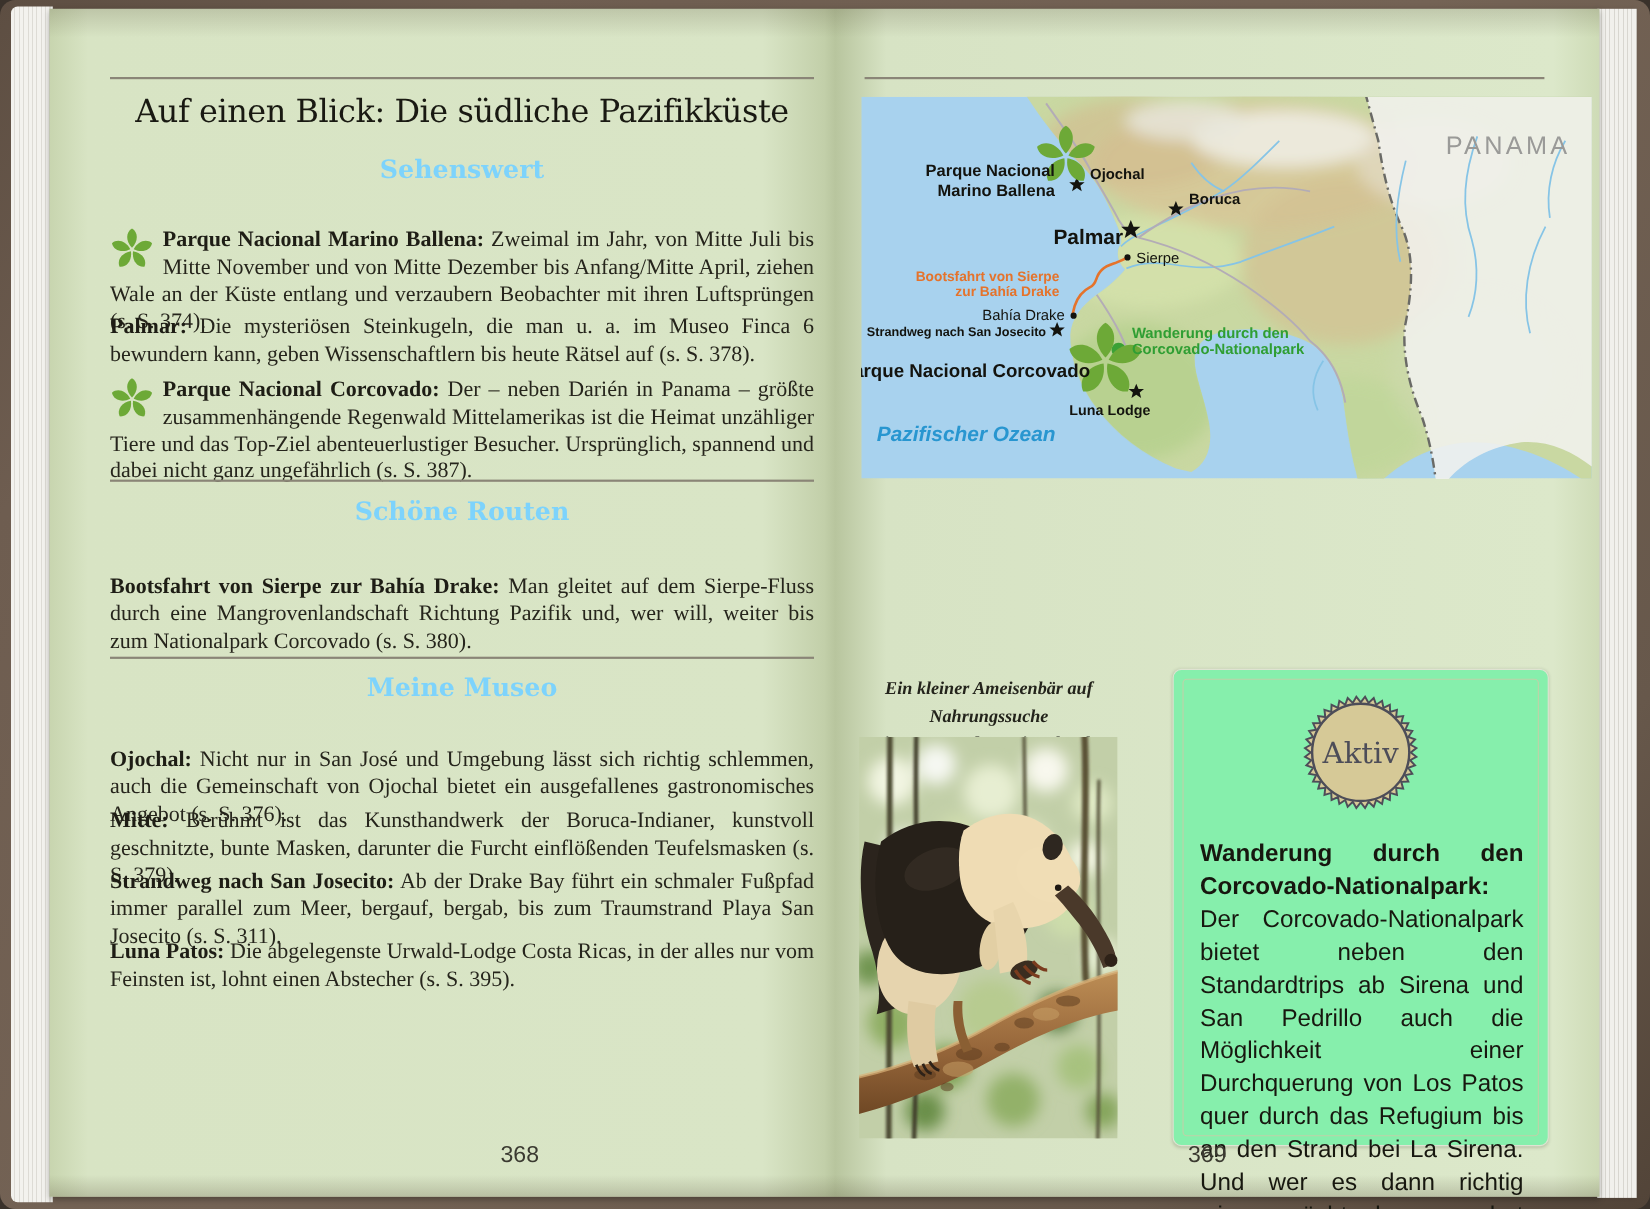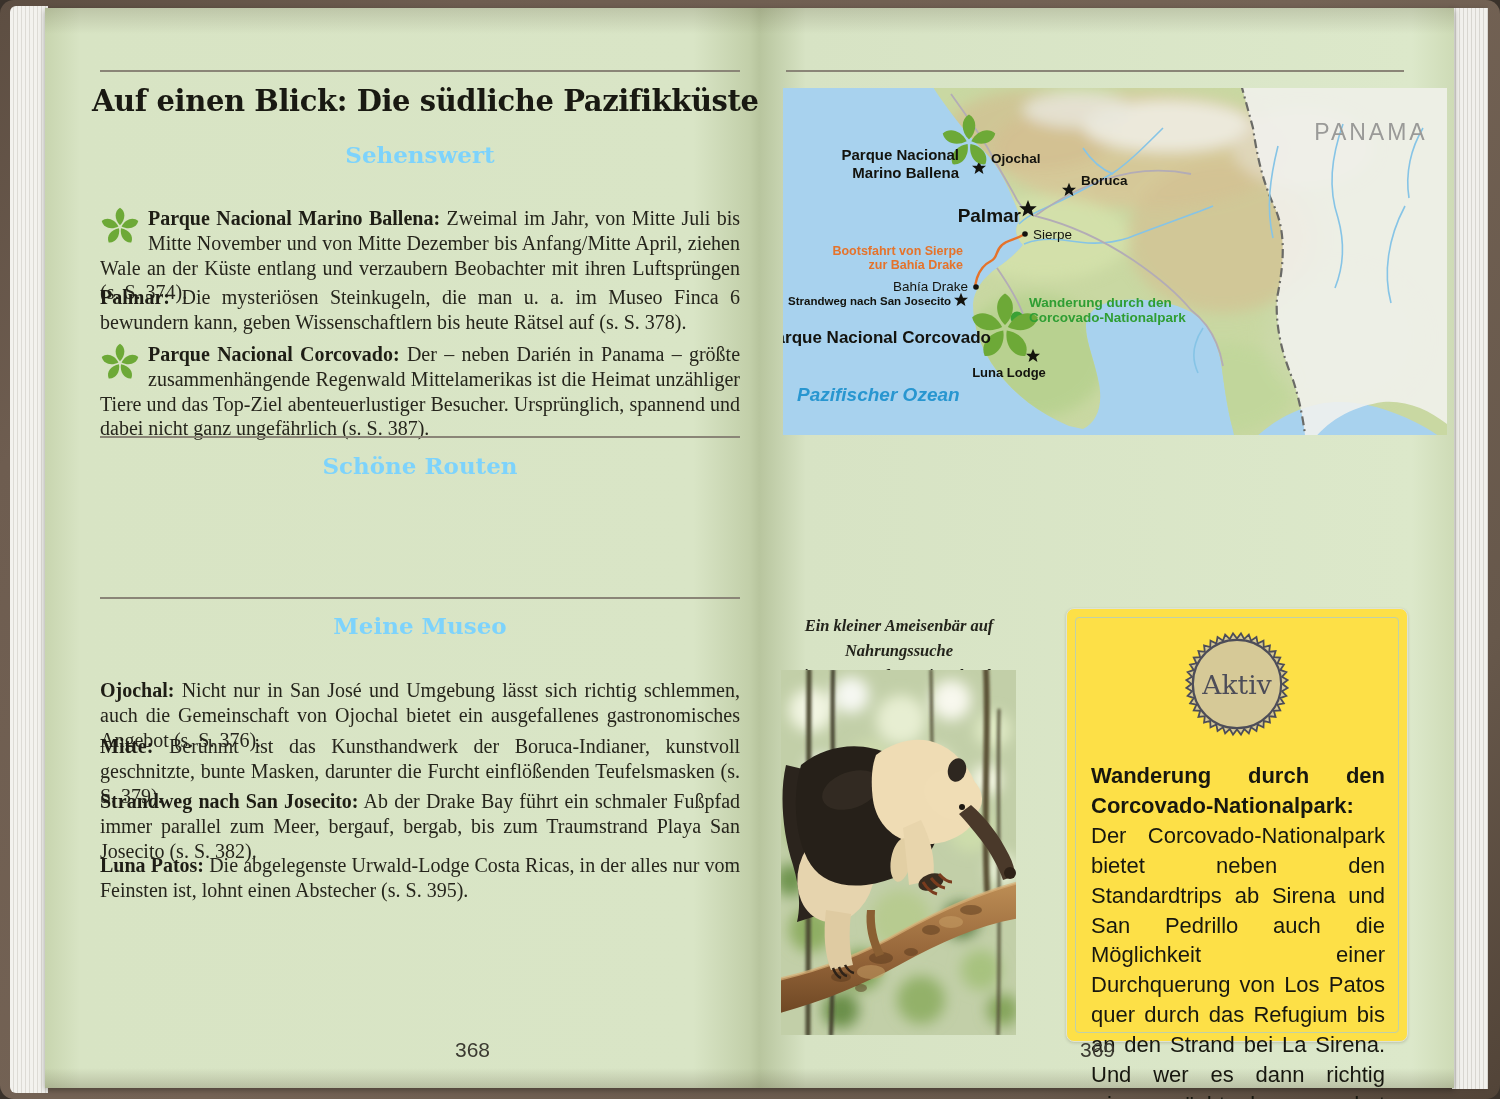--- a/index.html
+++ b/index.html
@@ -23,21 +23,21 @@
       background:linear-gradient(to top,rgba(70,60,40,.22),rgba(70,60,40,0));}
 
   
   .rule{position:absolute;height:0;border-top:2px solid #8a8577;}
   #rule-l{left:100px;top:70px;width:640px;}
   #rule-l2{left:100px;top:436px;width:640px;}
   #rule-l3{left:100px;top:597px;width:640px;}
   #rule-r{left:786px;top:70px;width:618px;}
 
   .lp-title{position:absolute;left:92px;top:84px;width:656px;text-align:center;
-      font-family:"DejaVu Serif",serif;font-weight:700;font-size:29px;letter-spacing:-.4px;
+      font-family:"DejaVu Serif",serif;font-weight:400;font-size:29px;letter-spacing:-.4px;
       color:#191912;white-space:nowrap;}
   .lp-h{position:absolute;left:100px;width:640px;text-align:center;
       font-family:"DejaVu Serif",serif;font-weight:700;font-size:23px;color:#7dd3fc;}
   #h-sehenswert{top:141px;}
   #h-routen{top:452px;}
   #h-tipps{top:612px;}
 
   .para{position:absolute;left:100px;width:640px;text-align:justify;
       font-size:20px;line-height:1.24;color:#26251c;}
   .para .lead{font-weight:700;color:#1e1d15;}
@@ -50,21 +50,21 @@
   #pg-left{left:380px;} #pg-right{left:1005px;}
 
   
   #map{position:absolute;left:783px;top:88px;width:664px;height:347px;}
   .caption{position:absolute;left:766px;top:614px;width:266px;text-align:center;
       font-family:Liberation Serif, serif;font-style:italic;font-weight:700;
       font-size:16.5px;line-height:1.5;color:#23231b;}
   #photo{position:absolute;left:781px;top:670px;width:235px;height:365px;}
 
   .aktiv-box{position:absolute;left:1066px;top:608px;width:340px;height:432px;
-      background:#fde047;border-radius:8px;border:1px solid #dfe3d2;
+      background:#86efac;border-radius:8px;border:1px solid #dfe3d2;
       box-shadow:0 1px 3px rgba(40,40,20,.18);}
   .aktiv-frame{position:absolute;inset:8px;border:1.5px solid #c0d1a8;border-radius:4px;}
   .badge-wrap{position:absolute;left:50%;top:22px;transform:translateX(-50%);width:106px;height:106px;}
   .aktiv-text{position:absolute;left:24px;right:22px;top:152px;text-align:justify;
       font-family:"Liberation Sans",sans-serif;font-size:22px;line-height:1.36;color:#17170f;}
   .aktiv-text .lead{font-weight:700;}
 </style>
 </head>
 <body>
 
@@ -109,31 +109,34 @@
   <p class="para" id="p3">
     <span class="flower-f">
       <svg viewBox="-24 -24 48 48" width="40" height="40">
           <use href="#flower5"></use>
         </svg>
     </span><span class="lead">Parque Nacional Corcovado:</span><span> Der – neben Darién in Panama – größte zusammenhängende Regenwald Mittelamerikas ist die Heimat unzähliger Tiere und das Top-Ziel abenteuerlustiger Besucher. Ursprünglich, spannend und dabei nicht ganz ungefährlich (s. S. 387).</span>
   </p>
 
   <div class="rule" id="rule-l2"></div>
   <div class="lp-h" id="h-routen">Schöne Routen</div>
+  <p class="para" id="p4">
+    <span class="lead">Bootsfahrt von Sierpe zur Bahía Drake:</span><span> Man gleitet auf dem Sierpe-Fluss durch eine Mangrovenlandschaft Richtung Pazifik und, wer will, weiter bis zum Nationalpark Corcovado (s. S. 380).</span>
+  </p>
 
   <div class="rule" id="rule-l3"></div>
   <div class="lp-h" id="h-tipps">Meine Museo</div>
   <p class="para" id="p5">
     <span class="lead">Ojochal:</span><span> Nicht nur in San José und Umgebung lässt sich richtig schlemmen, auch die Gemeinschaft von Ojochal bietet ein ausgefallenes gastronomisches Angebot (s. S. 376).</span>
   </p>
   <p class="para" id="p6">
     <span class="lead">Mitte:</span><span> Berühmt ist das Kunsthandwerk der Boruca-Indianer, kunstvoll geschnitzte, bunte Masken, darunter die Furcht einflößenden Teufelsmasken (s. S. 379).</span>
   </p>
   <p class="para" id="p7">
-    <span class="lead">Strandweg nach San Josecito:</span><span> Ab der Drake Bay führt ein schmaler Fußpfad immer parallel zum Meer, bergauf, bergab, bis zum Traumstrand Playa San Josecito (s. S. 382).</span>
+    <span class="lead">Strandweg nach San Josecito:</span><span> Ab der Drake Bay führt ein schmaler Fußpfad immer parallel zum Meer, bergauf, bergab, bis zum Traumstrand Playa San Josecito (s. S. 311).</span>
   </p>
   <p class="para" id="p8">
     <span class="lead">Luna Patos:</span><span> Die abgelegenste Urwald-Lodge Costa Ricas, in der alles nur vom Feinsten ist, lohnt einen Abstecher (s. S. 395).</span>
   </p>
 
   <div class="pagenum" id="pg-left">368</div>
 
   <div class="rule" id="rule-r"></div>
 
   <svg id="map" viewBox="0 0 664 347" font-family="Liberation Sans, sans-serif">

